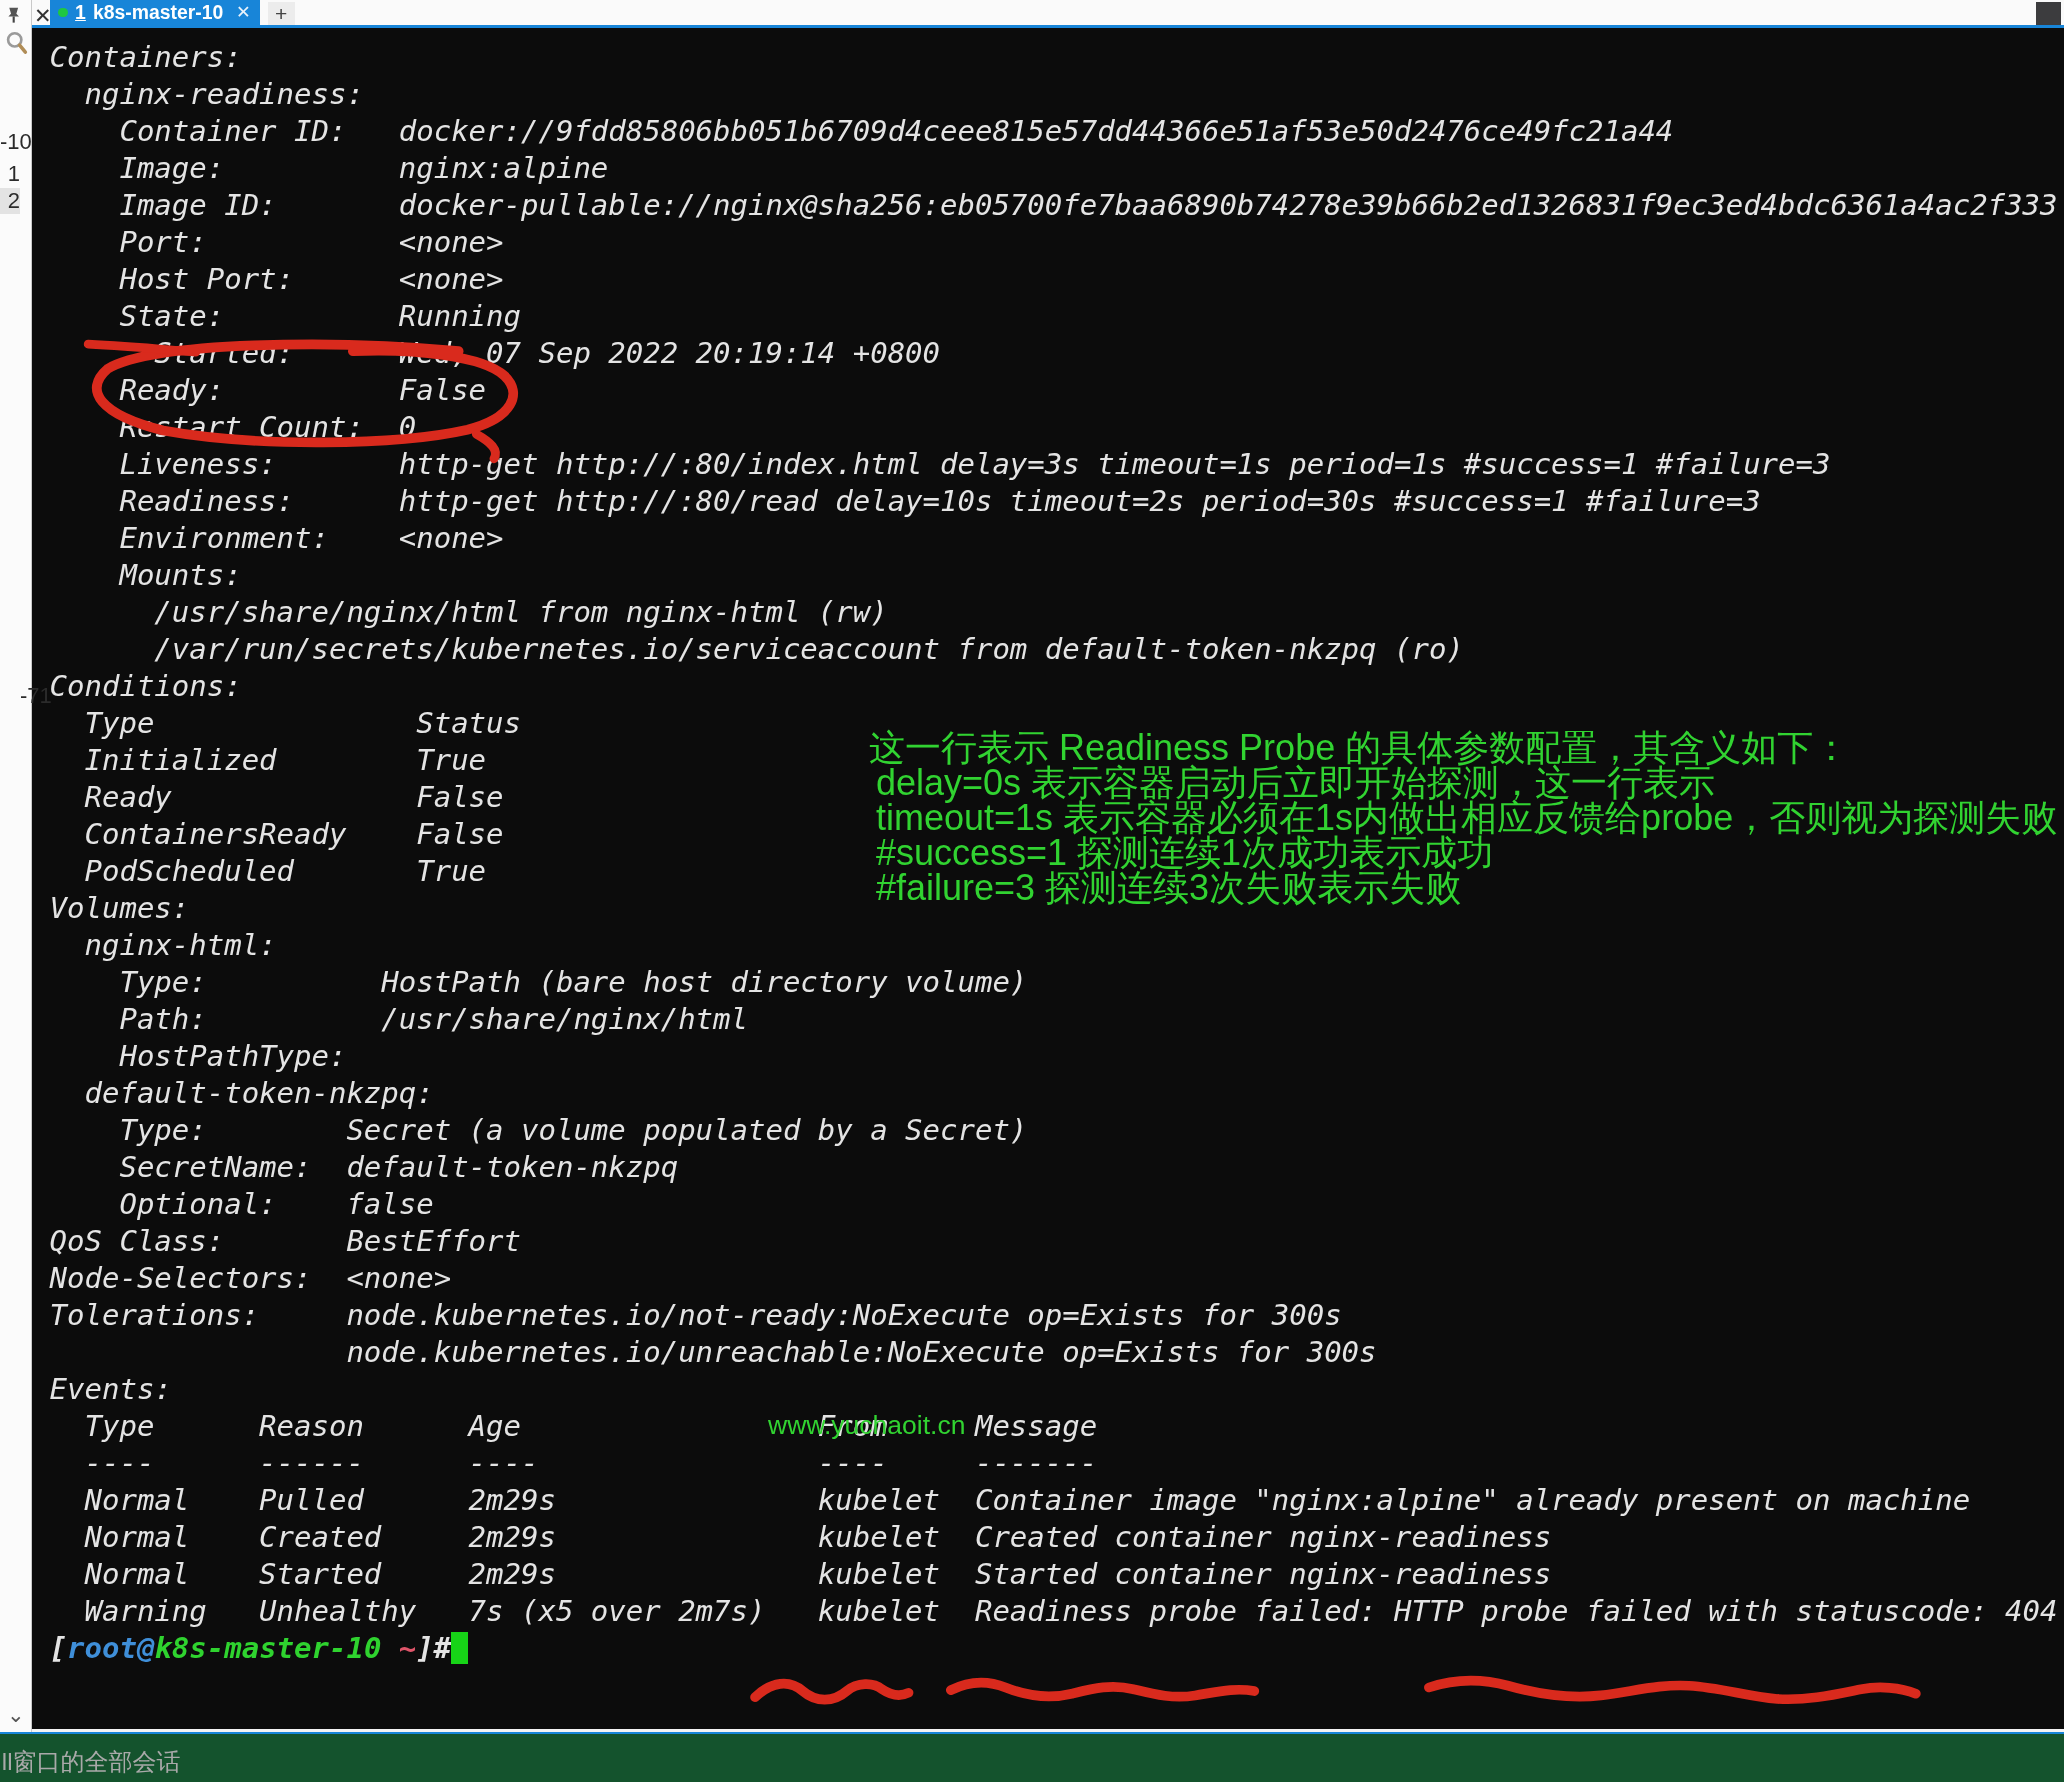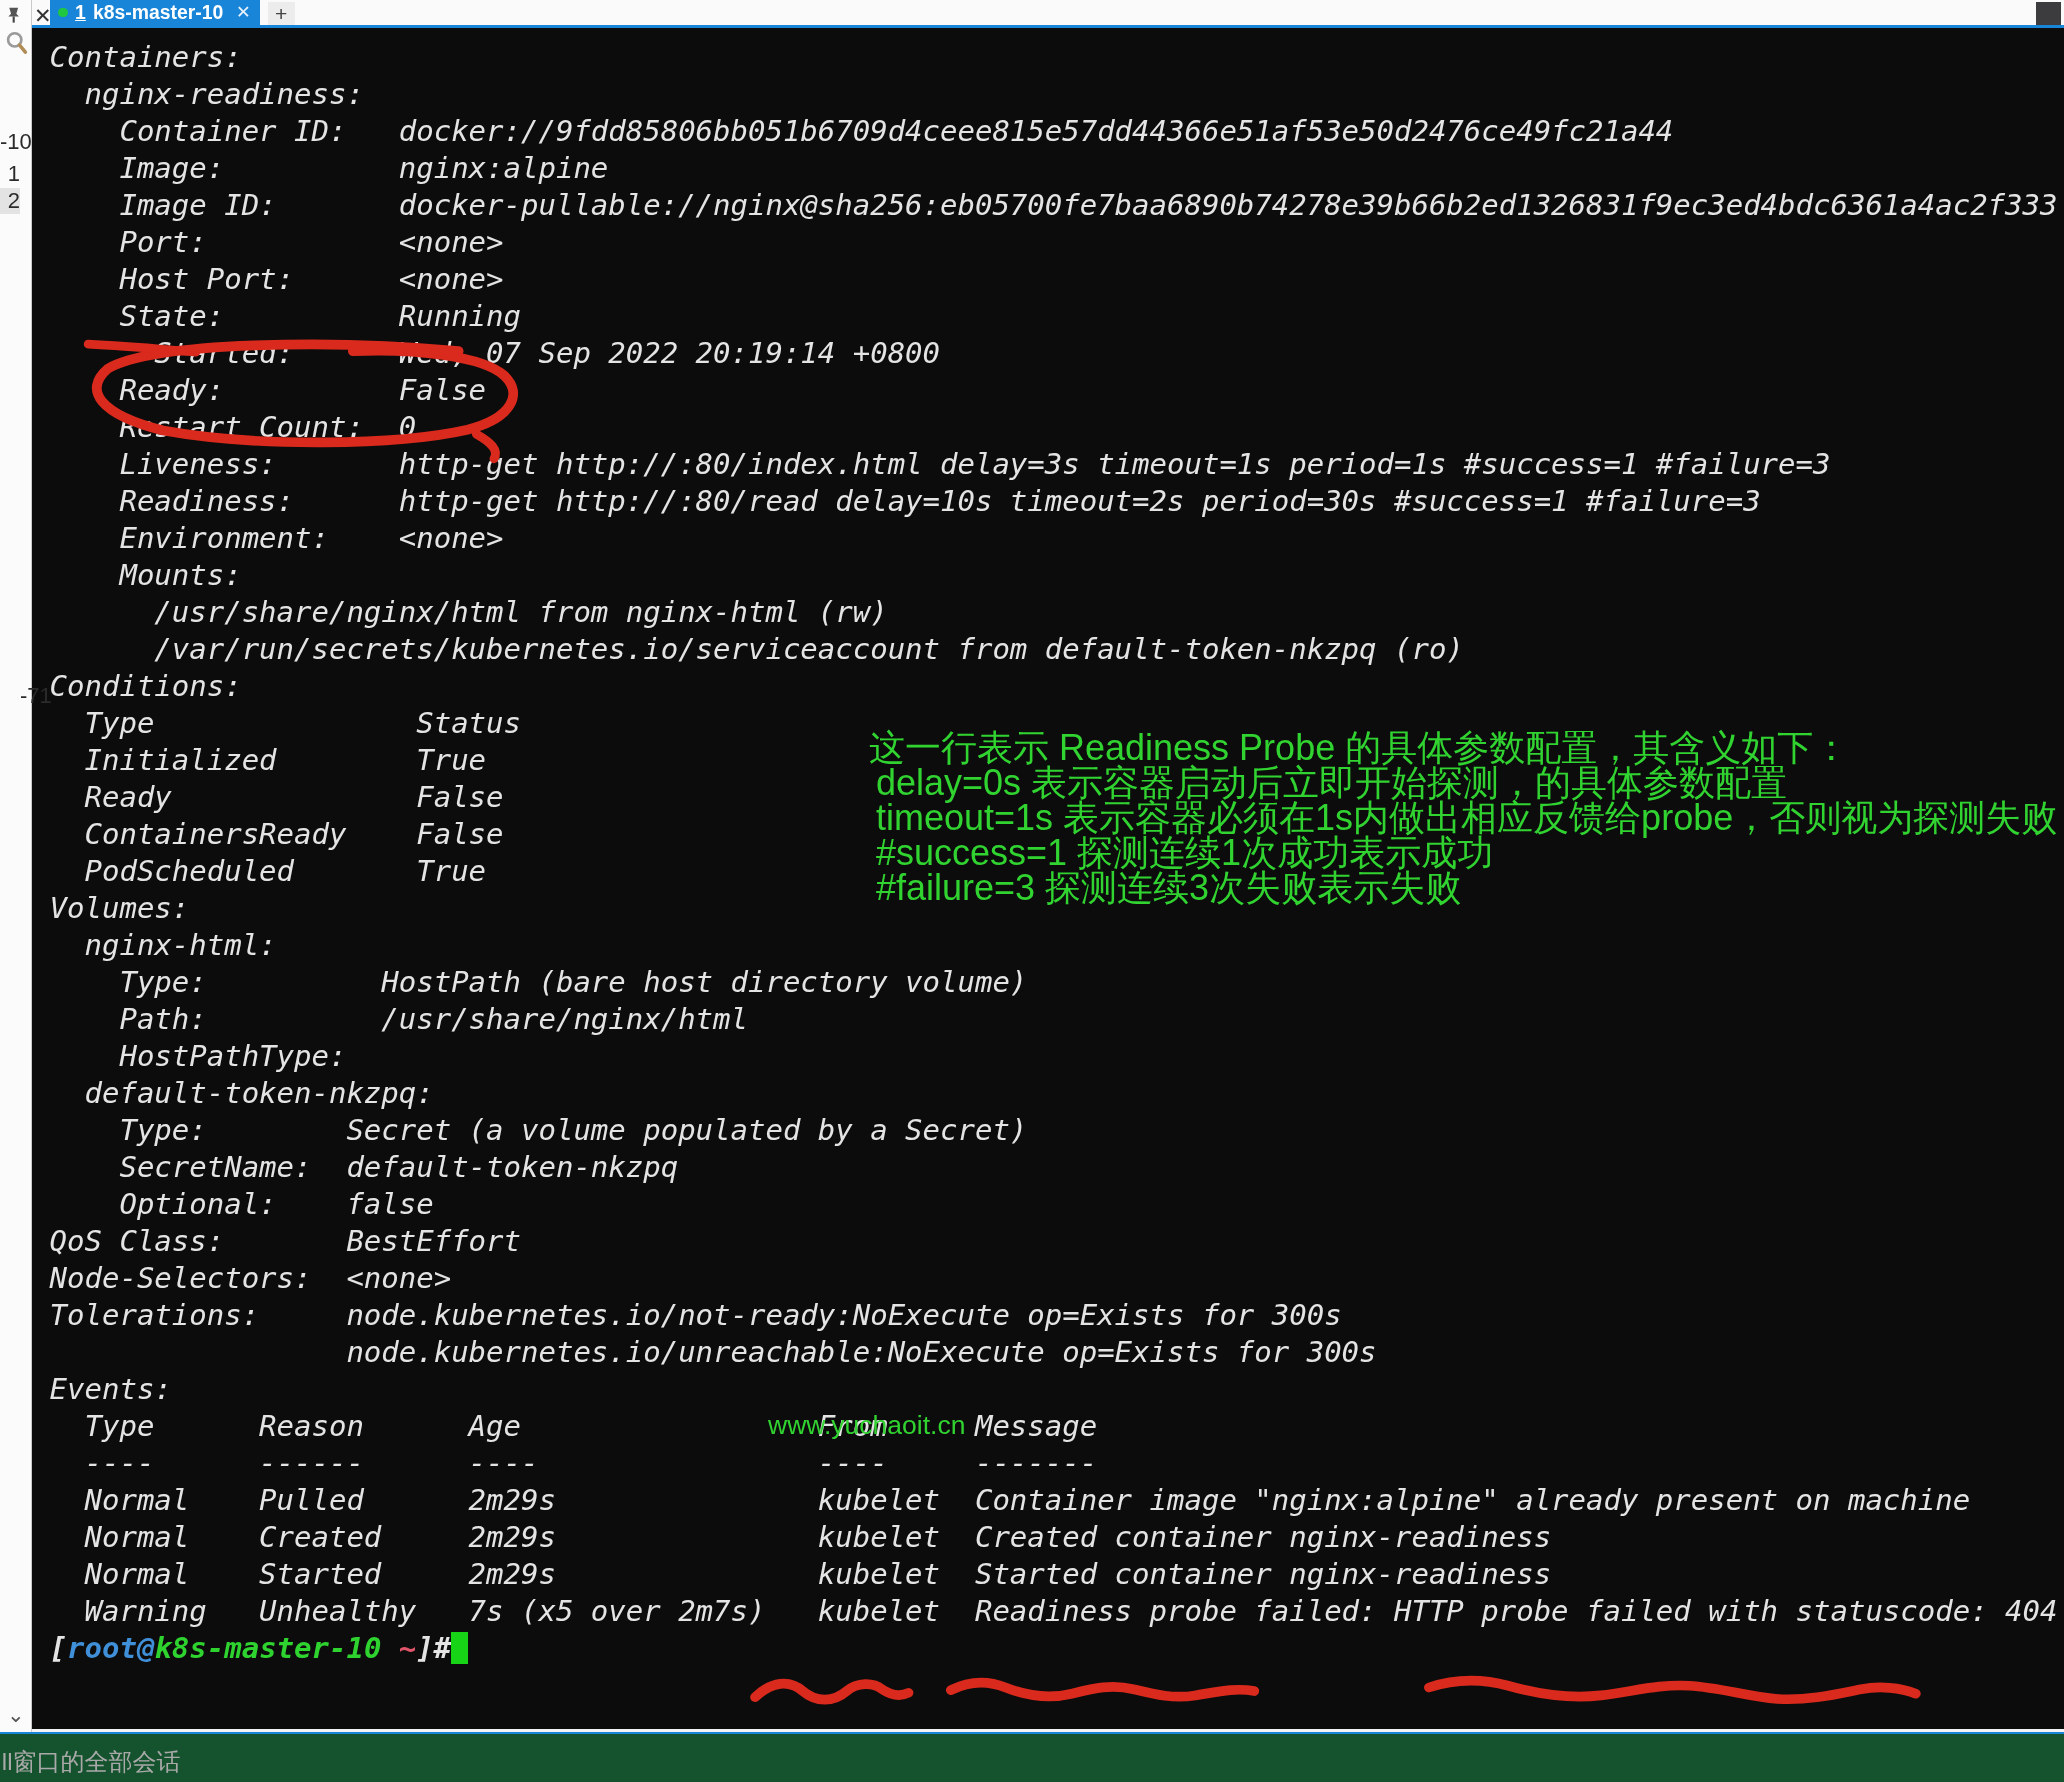--- a/index.html
+++ b/index.html
@@ -150,21 +150,21 @@
   ----      ------      ----                ----     -------
   Normal    Pulled      2m29s               kubelet  Container image "nginx:alpine" already present on machine
   Normal    Created     2m29s               kubelet  Created container nginx-readiness
   Normal    Started     2m29s               kubelet  Started container nginx-readiness
   Warning   Unhealthy   7s (x5 over 2m7s)   kubelet  Readiness probe failed: HTTP probe failed with statuscode: 404</pre>
     <div id="prompt-line"><span class="p-white">[</span><span class="p-blue">root@</span><span class="p-green">k8s-master-10</span><span class="p-tilde"> ~</span><span class="p-white">]#</span><span id="cursor-block"></span></div>
   </div>
 
   <div id="readiness-note">
     <div>这一行表示 Readiness Probe 的具体参数配置，其含义如下：</div>
-    <div style="padding-left:7px;">delay=0s 表示容器启动后立即开始探测，的具体参数配置</div>
+    <div style="padding-left:7px;">delay=0s 表示容器启动后立即开始探测，这一行表示</div>
     <div style="padding-left:7px;">timeout=1s 表示容器必须在1s内做出相应反馈给probe，否则视为探测失败</div>
     <div style="padding-left:7px;">#success=1 探测连续1次成功表示成功</div>
     <div style="padding-left:7px;">#failure=3 探测连续3次失败表示失败</div>
   </div>
   <div id="watermark">www.yuchaoit.cn</div>
 
   <svg id="red-overlay" viewBox="0 0 2340 2020">
 
     <path stroke-width="11" d="M 520 398 C 380 385, 175 387, 122 418 C 94 442, 113 470, 185 488
          C 290 507, 450 505, 530 487 C 581 474, 593 446, 572 426

